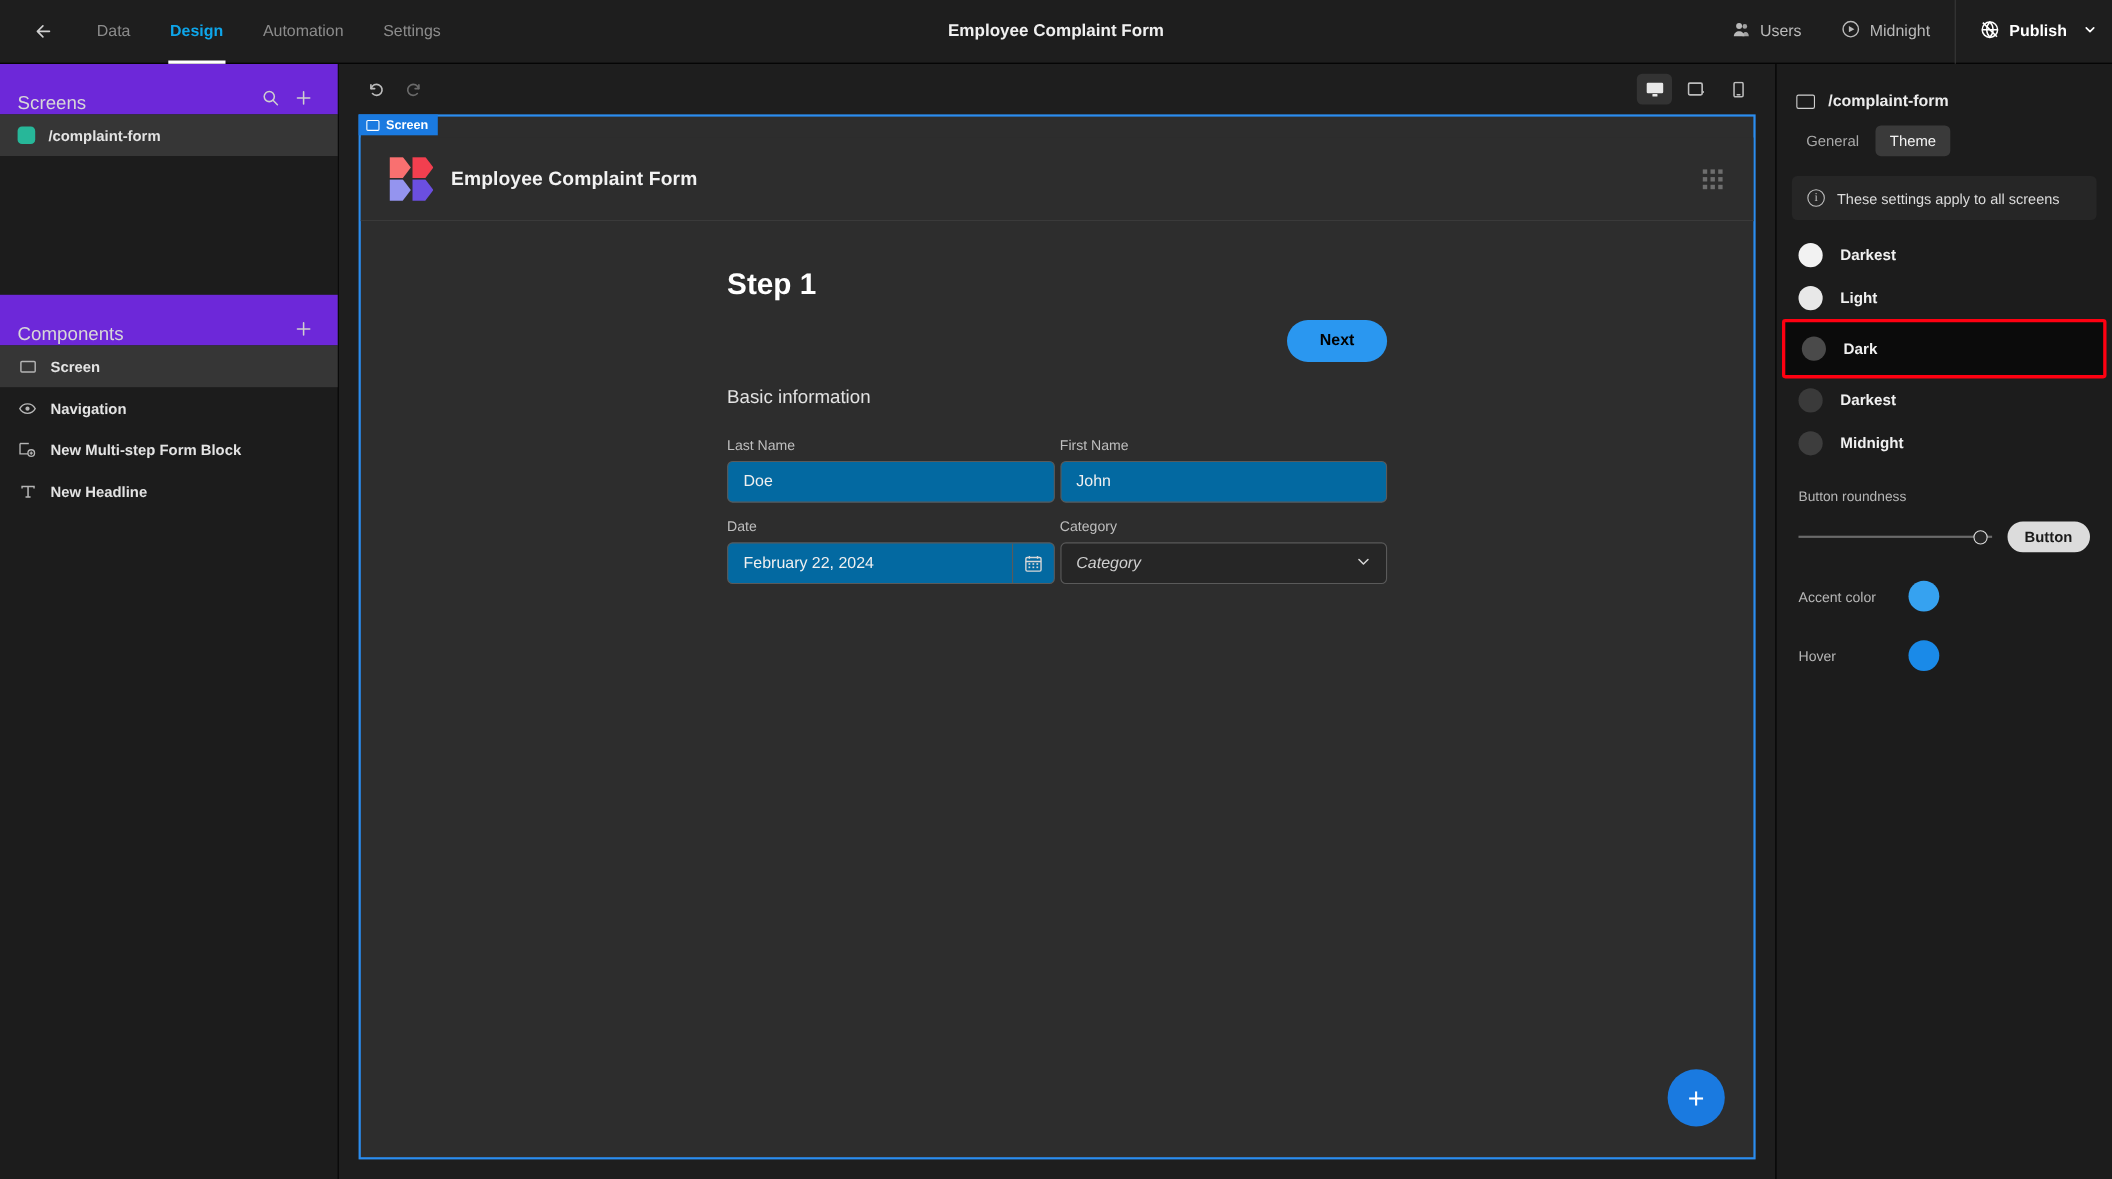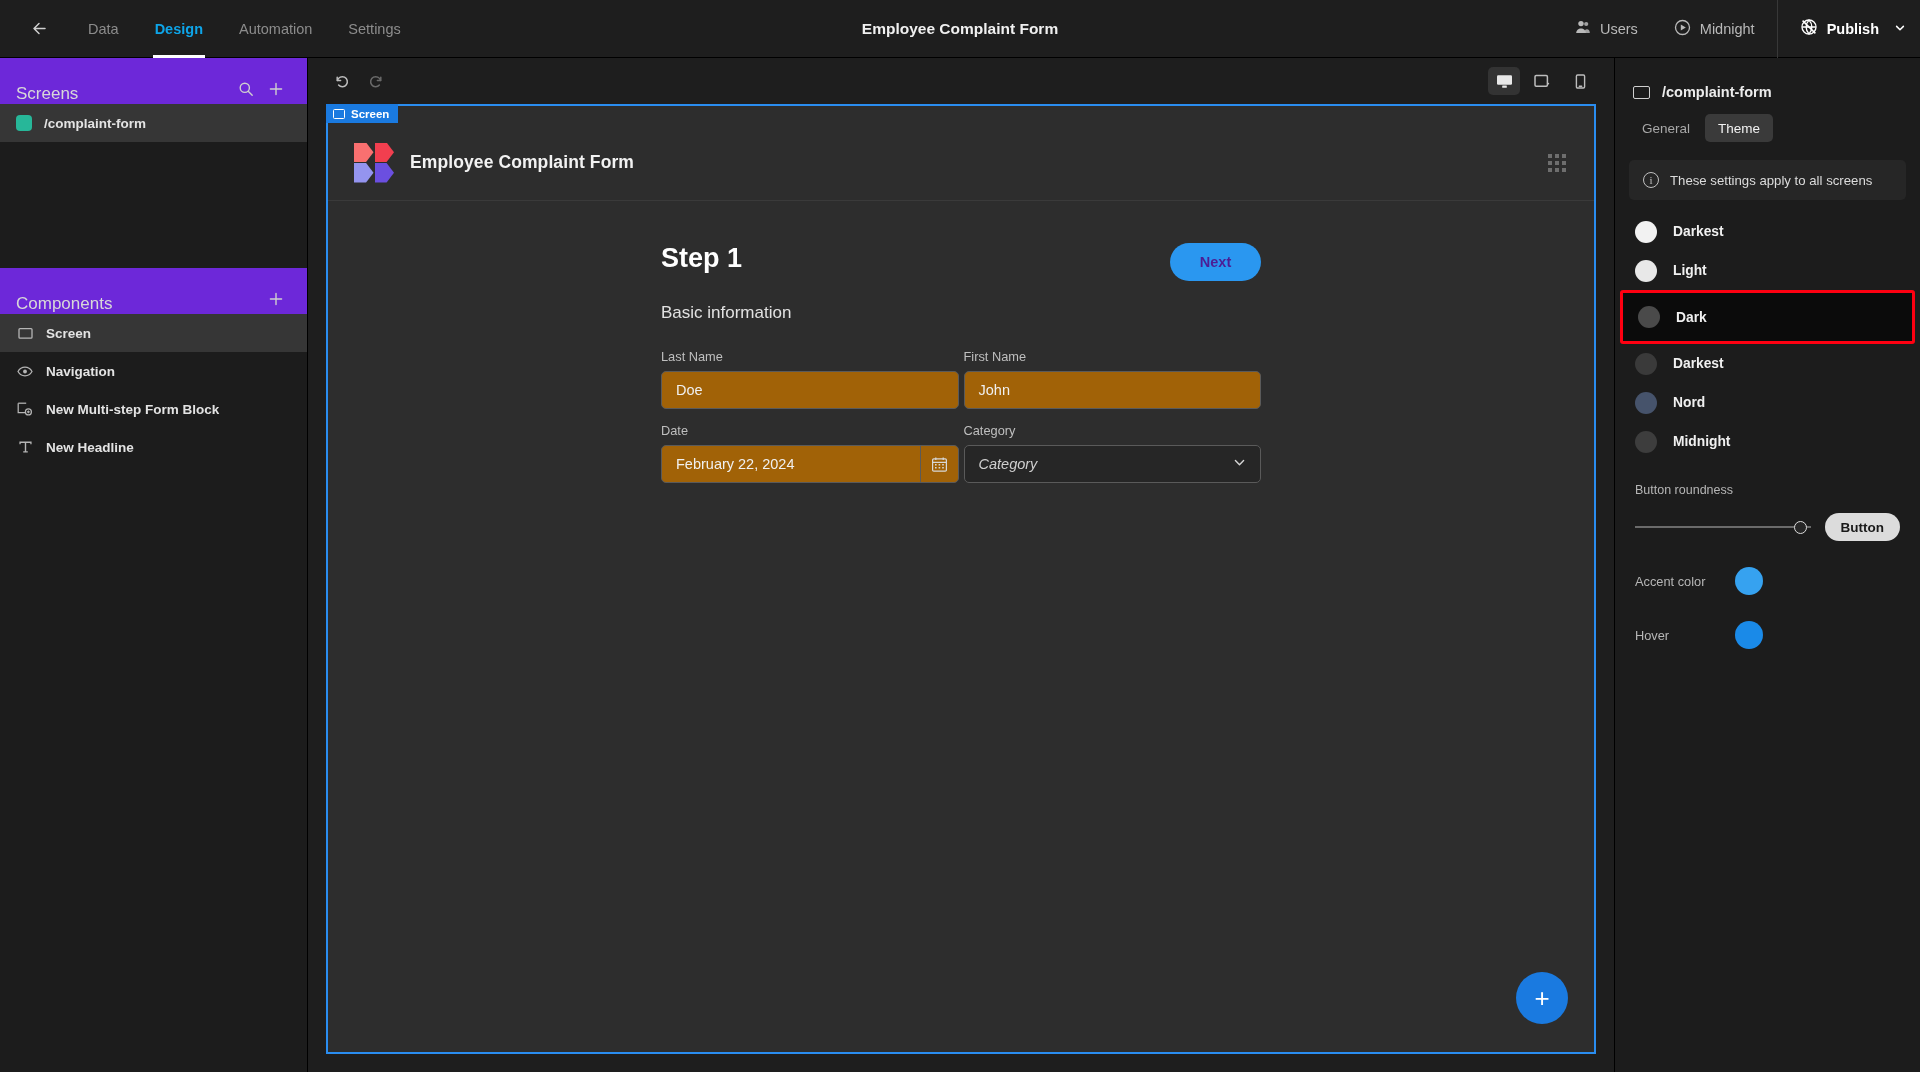--- a/index.html
+++ b/index.html
@@ -122,33 +122,34 @@
     display: grid; grid-template-columns: repeat(3, 4px); grid-template-rows: repeat(3, 4px);
     gap: 3px; cursor: grab; align-content: center; justify-content: center;
   }
   .grip span { background: #6e6e6e; width: 4px; height: 4px; }
 
   .screen-body { flex: 1; position: relative; padding-top: 42px; min-height: 0; }
   .form-col { width: 600px; margin: 0 auto; }
   .form-top { display: flex; align-items: flex-start; }
   .step-title { font-size: 27px; color: #ffffff; font-weight: bold; }
   .next-btn {
-    margin-left: auto; background: #2a97f0; color: #4c1d95; font-size: 14.5px; font-weight: bold;
+    margin-left: auto; background: #2a97f0; color: #000000; font-size: 14.5px; font-weight: bold;
     border: none; border-radius: 20px; height: 38px; width: 91px; cursor: pointer;
     font-family: inherit;
+    margin-top: 48px;
   }
   .subtitle { font-size: 17px; color: #e2e2e2; margin-top: 22px; }
 
   .fields { margin-top: 26px; }
   .frow { display: flex; gap: 5px; margin-bottom: 14px; }
   .fgroup { flex: 1; min-width: 0; }
   .flabel { font-size: 12.8px; color: #bfbfbf; margin-bottom: 7px; }
   .finput {
     height: 38px; border: 1px solid #5a5a5a; border-radius: 5px;
-    background: #a16207; display: flex; align-items: center;
+    background: #0369a1; display: flex; align-items: center;
     padding: 0 14px; font-size: 14.5px; color: #f0f0f0; cursor: text;
   }
   .finput.with-btn { padding: 0; overflow: hidden; }
   .finput.with-btn .val { flex: 1; padding: 0 14px; display: flex; align-items: center; height: 100%; }
   .cal-btn {
     width: 38px; height: 100%; border-left: 1px solid #5a5a5a;
     display: flex; align-items: center; justify-content: center; cursor: pointer; color: #d8d8d8;
   }
   .fselect {
     height: 38px; border: 1px solid #5a5a5a; border-radius: 5px;
@@ -532,24 +533,20 @@
         </div>
         <div class="theme-row highlighted">
           <span class="theme-dot" style="background:#4a4a4a"></span>
           <span class="theme-name">Dark</span>
         </div>
         <div class="theme-row">
           <span class="theme-dot" style="background:#3a3a3a"></span>
           <span class="theme-name">Darkest</span>
         </div>
         <div class="theme-row">
-          <span class="theme-dot" style="background:#46536b"></span>
-          <span class="theme-name">Nord</span>
-        </div>
-        <div class="theme-row">
           <span class="theme-dot" style="background:#3d3d3d"></span>
           <span class="theme-name">Midnight</span>
         </div>
       </div>
 
       <div class="sec-label">Button roundness</div>
 
       <div class="slider-row">
         <div class="slider">
           <div class="track"></div>

